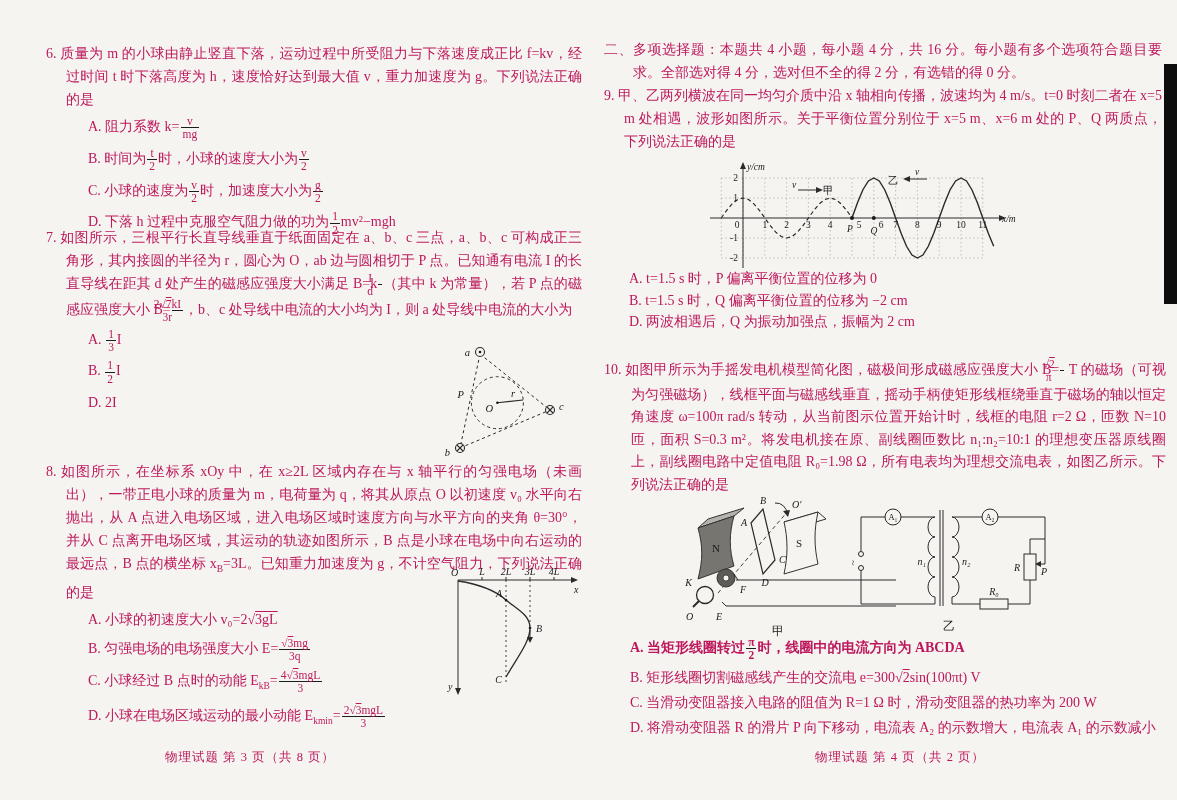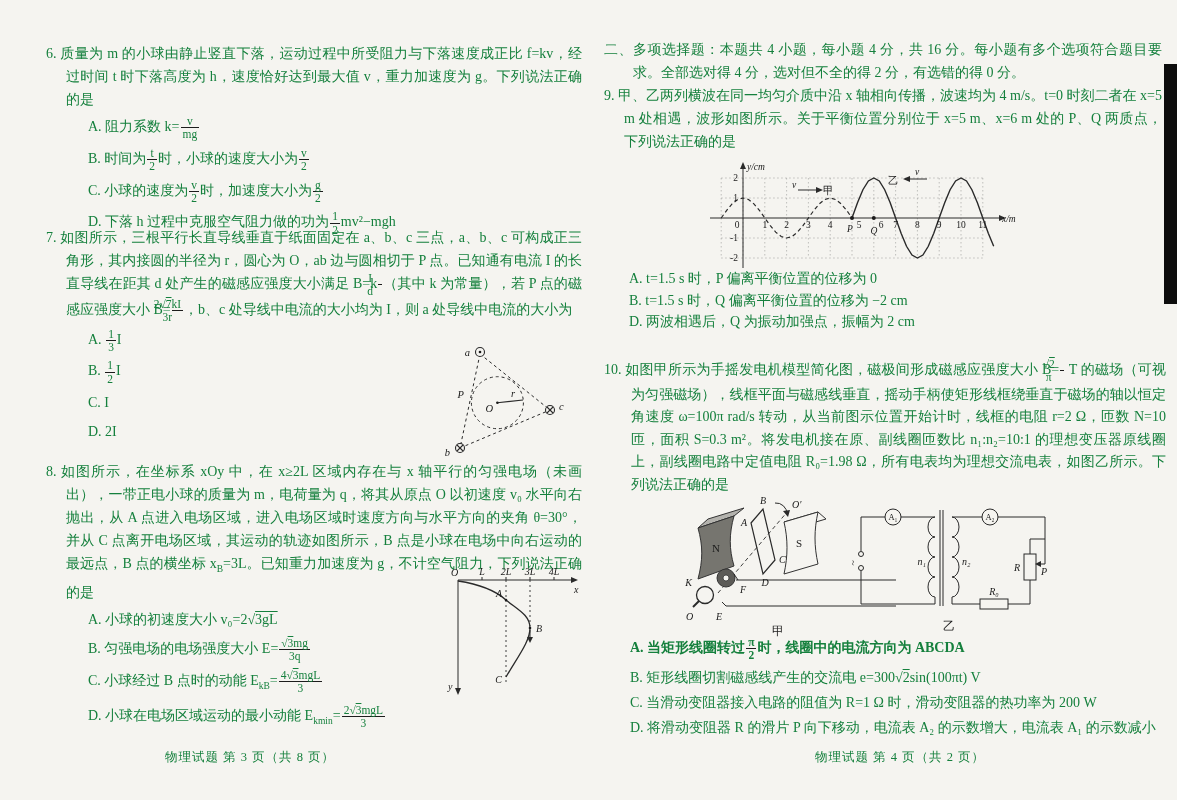--- a/index.html
+++ b/index.html
@@ -1,17 +1,17 @@
 <!DOCTYPE html>
 <html><head>
 <meta charset="utf-8">
 <style>
   html,body{margin:0;padding:0;}
   .page{position:relative;width:1177px;height:800px;background:#f5f4f0;overflow:hidden;
-        font-family:"Liberation Serif","DejaVu Serif",serif;color:#15803d;font-size:14px;}
+        font-family:"Liberation Serif","DejaVu Serif",serif;color:#be185d;font-size:14px;}
   .abs{position:absolute;}
   .bar{position:absolute;background:#0d0d0d;}
   .stem{margin:0;line-height:23px;text-align:justify;}
   .h20{padding-left:20px;text-indent:-20px;}
   .h26{padding-left:27px;text-indent:-27px;}
   .h29{padding-left:29px;text-indent:-29px;}
   .sec{font-weight:normal;}
   .opts{margin:4px 0 0 42px;}
   .opt{margin-bottom:6px;line-height:23px;}
   .opt9{line-height:21.5px;margin:0;}
@@ -41,21 +41,20 @@
       <div class="opt">C. 小球的速度为<span class="fr"><span class="fn">v</span><span class="fd">2</span></span>时，加速度大小为<span class="fr"><span class="fn">g</span><span class="fd">2</span></span></div>
       <div class="opt">D. 下落 h 过程中克服空气阻力做的功为<span class="fr"><span class="fn">1</span><span class="fd">2</span></span>mv²−mgh</div>
     </div>
   </section>
 
   <section class="abs" style="left:46px;top:226px;width:536px;">
     <p class="stem h20"><span>7.</span> <span>如图所示，三根平行长直导线垂直于纸面固定在 a、b、c 三点，a、b、c 可构成正三角形，其内接圆的半径为 r，圆心为 O，ab 边与圆相切于 P 点。已知通有电流 I 的长直导线在距其 d 处产生的磁感应强度大小满足 B=k<span class="fr"><span class="fn">I</span><span class="fd">d</span></span>（其中 k 为常量），若 P 点的磁感应强度大小 B=<span class="fr"><span class="fn">2√<span class="ov">7</span>kI</span><span class="fd">3r</span></span>，b、c 处导线中电流的大小均为 I，则 a 处导线中电流的大小为</span></p>
     <div class="opts">
       <div class="opt">A. <span class="fr"><span class="fn">1</span><span class="fd">3</span></span>I</div>
       <div class="opt">B. <span class="fr"><span class="fn">1</span><span class="fd">2</span></span>I</div>
-      <div class="opt">C. I</div>
       <div class="opt">D. 2I</div>
     </div>
   </section>
 
   <svg class="abs" style="left:440px;top:340px;" width="145" height="128" viewBox="0 0 145 128">
     <g stroke="#2a2a2a" stroke-width="1" fill="none" stroke-dasharray="3,3">
       <line x1="40" y1="14" x2="20" y2="108"></line>
       <line x1="20" y1="108" x2="110" y2="70"></line>
       <line x1="40" y1="14" x2="110" y2="70"></line>
       <circle cx="57.4" cy="62.7" r="26"></circle>

